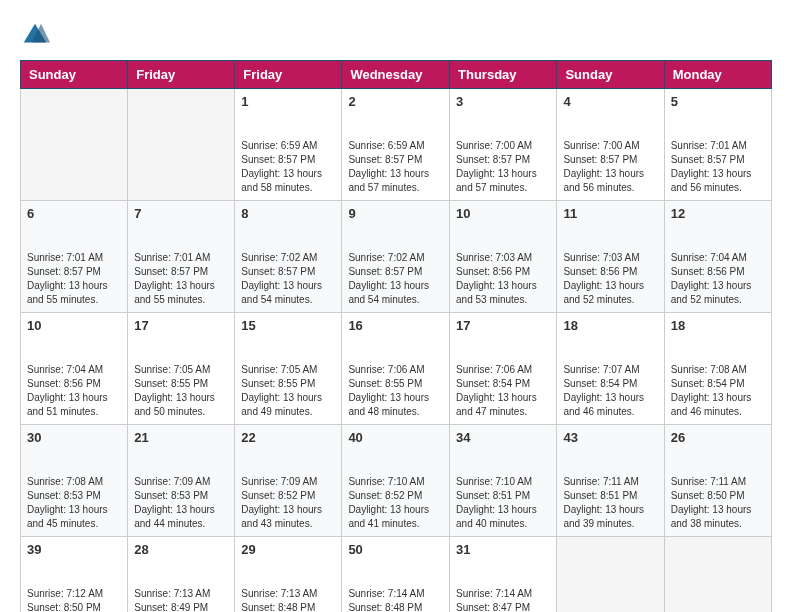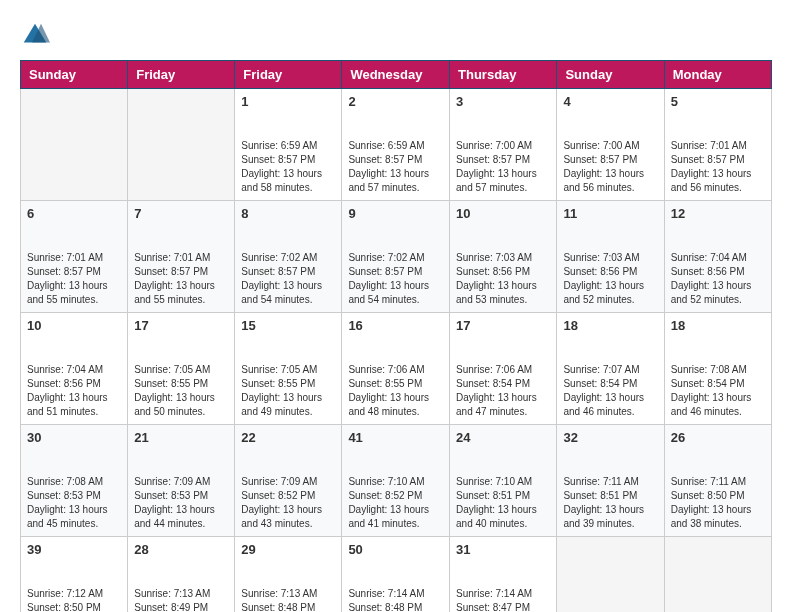--- a/index.html
+++ b/index.html
@@ -301,37 +301,37 @@
       </td>
         <td>
         <span class="day-number">22</span>
         <div class="day-info">
           Sunrise: 7:09 AM<br>
           Sunset: 8:52 PM<br>
           Daylight: 13 hours and 43 minutes.
         </div>
       </td>
         <td>
-        <span class="day-number">41</span>
+        <span class="day-number">40</span>
         <div class="day-info">
           Sunrise: 7:10 AM<br>
           Sunset: 8:52 PM<br>
           Daylight: 13 hours and 41 minutes.
         </div>
       </td>
         <td>
-        <span class="day-number">24</span>
+        <span class="day-number">34</span>
         <div class="day-info">
           Sunrise: 7:10 AM<br>
           Sunset: 8:51 PM<br>
           Daylight: 13 hours and 40 minutes.
         </div>
       </td>
         <td>
-        <span class="day-number">32</span>
+        <span class="day-number">43</span>
         <div class="day-info">
           Sunrise: 7:11 AM<br>
           Sunset: 8:51 PM<br>
           Daylight: 13 hours and 39 minutes.
         </div>
       </td>
         <td>
         <span class="day-number">26</span>
         <div class="day-info">
           Sunrise: 7:11 AM<br>

